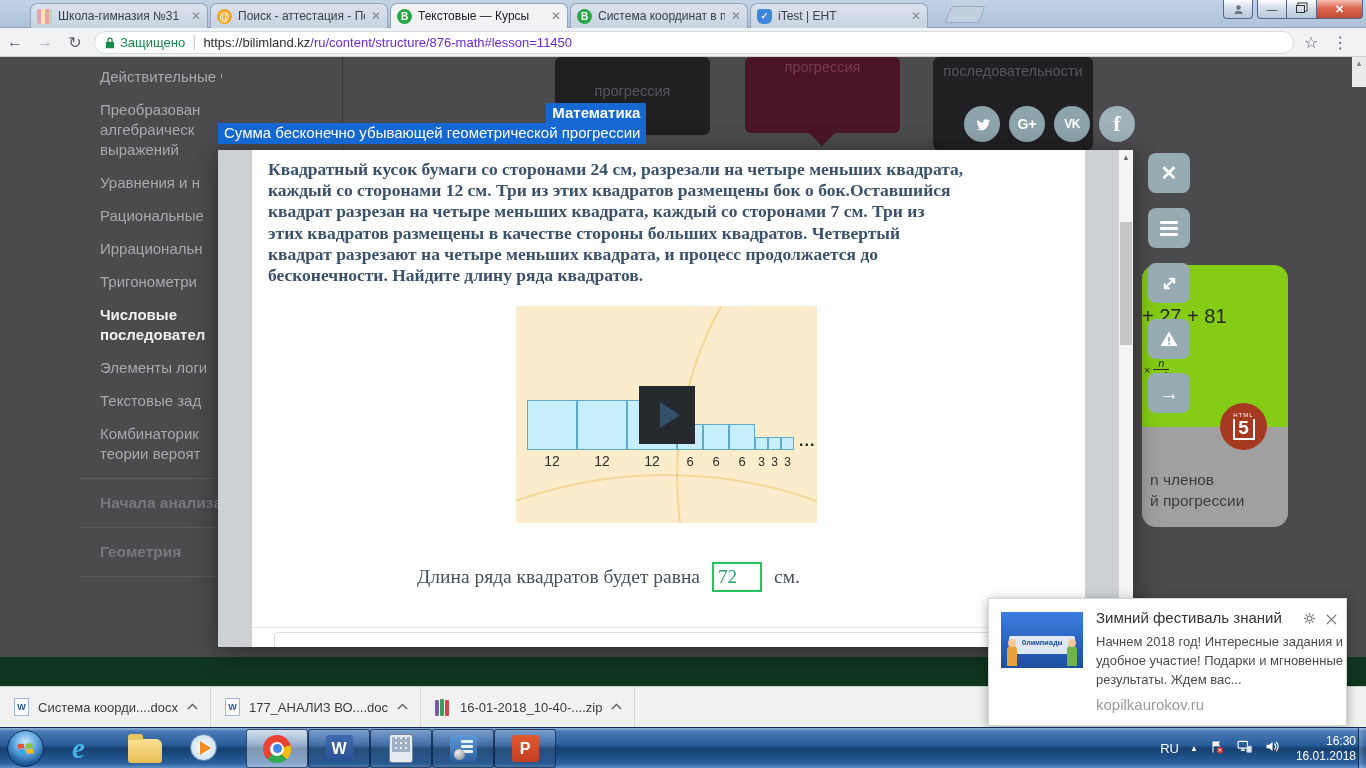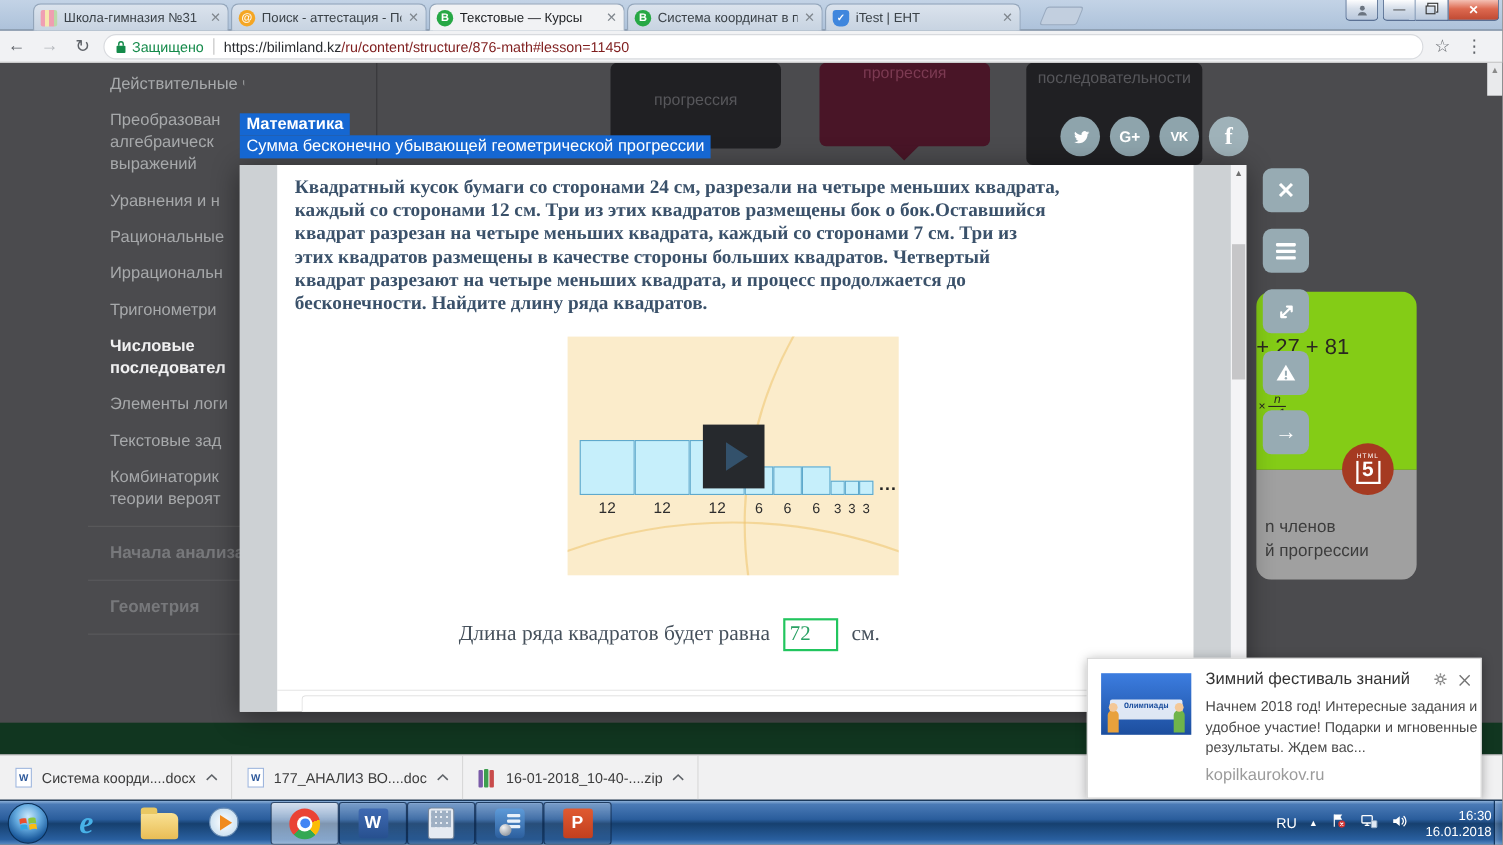--- a/index.html
+++ b/index.html
@@ -37,21 +37,21 @@
 
   .navbar { position:absolute; top:28px; left:0; width:1366px; height:29px; background:#f1f2f4;
             border-bottom:1px solid #cfcfcf; z-index:40; display:flex; align-items:center; }
   .navico { font-size:16px; color:#5f6368; width:30px; text-align:center; }
   .navico.disabled { color:#b6b9bd; }
   .urlbox { margin-left:4px; width:1200px; height:23px; background:#fff; border:1px solid #d8dade; border-radius:12px;
             display:flex; align-items:center; padding:0 10px; gap:7px; }
   .secure { color:#148a4a; font-size:13px; display:flex; align-items:center; gap:5px; }
   .url-sep { color:#d0d0d0; }
   .url { font-size:13px; color:#2a2d31; white-space:nowrap; overflow:hidden; }
-  .url .path { color:#7f1d1d; }
+  .url .path { color:#6d28d9; }
   .nav-right { display:flex; align-items:center; margin-left:10px; gap:14px; }
 
   
   .page { position:absolute; top:57px; left:0; width:1366px; height:629px; background:#4b4b4e; overflow:hidden; z-index:10; }
   .page-scroll-stub { position:absolute; right:0; top:0; width:14px; height:30px; background:#e9eaec; }
   .page-scroll-stub span { display:block; text-align:center; font-size:8px; color:#8a8a8a; margin-top:2px; }
 
   .side-menu { position:absolute; left:100px; top:10px; width:122px; font-size:15px; color:#a7a9ab; line-height:20px; }
   .side-item { margin-bottom:13px; overflow:hidden; }
   .side-item div { white-space:nowrap; }
@@ -70,21 +70,21 @@
   .card2 .tail { position:absolute; left:63px; bottom:-13px; width:0; height:0;
                  border-left:14px solid transparent; border-right:14px solid transparent; border-top:14px solid #491527; }
   .card3 { left:933px; top:0; width:160px; height:93px; }
   .card3 .lbl { margin-top:6px; white-space:nowrap; }
   .socials { position:absolute; left:964px; top:49px; display:flex; gap:9px; }
   .soc { width:36px; height:36px; border-radius:50%; background:#8ea4ac; color:#fff; display:flex; align-items:center; justify-content:center;
          font-weight:bold; font-size:14px; }
   .soc.f { background:#9fb2b9; font-family:"Liberation Serif",serif; font-size:22px; }
 
   
-  .tooltip { position:absolute; left:218px; top:46px; z-index:22; color:#fff; font-size:15px; }
+  .tooltip { position:absolute; left:218px; top:46px; z-index:22; color:#fff; font-size:15px;text-align:right; }
   .tooltip .tt1 { display:inline-block; background:#1567d2; font-weight:bold; padding:1px 6px 2px; }
   .tooltip .tt2 { display:block; background:#1567d2; padding:1px 6px 3px; width:max-content; }
 
   
   .modal { position:absolute; left:218px; top:93px; width:915px; height:497px; background:#fff; z-index:20;
            box-shadow:0 4px 24px rgba(0,0,0,.45); }
   .gutter { position:absolute; top:0; width:34px; height:100%; background:#cdd1d4; }
   .gutter.left { left:0; } .gutter.right { left:867px; }
   .mscroll { position:absolute; left:901px; top:0; width:14px; height:100%; background:#f4f4f6; }
   .mscroll .up { display:block; text-align:center; font-size:8px; color:#6f6f6f; padding-top:3px; }

